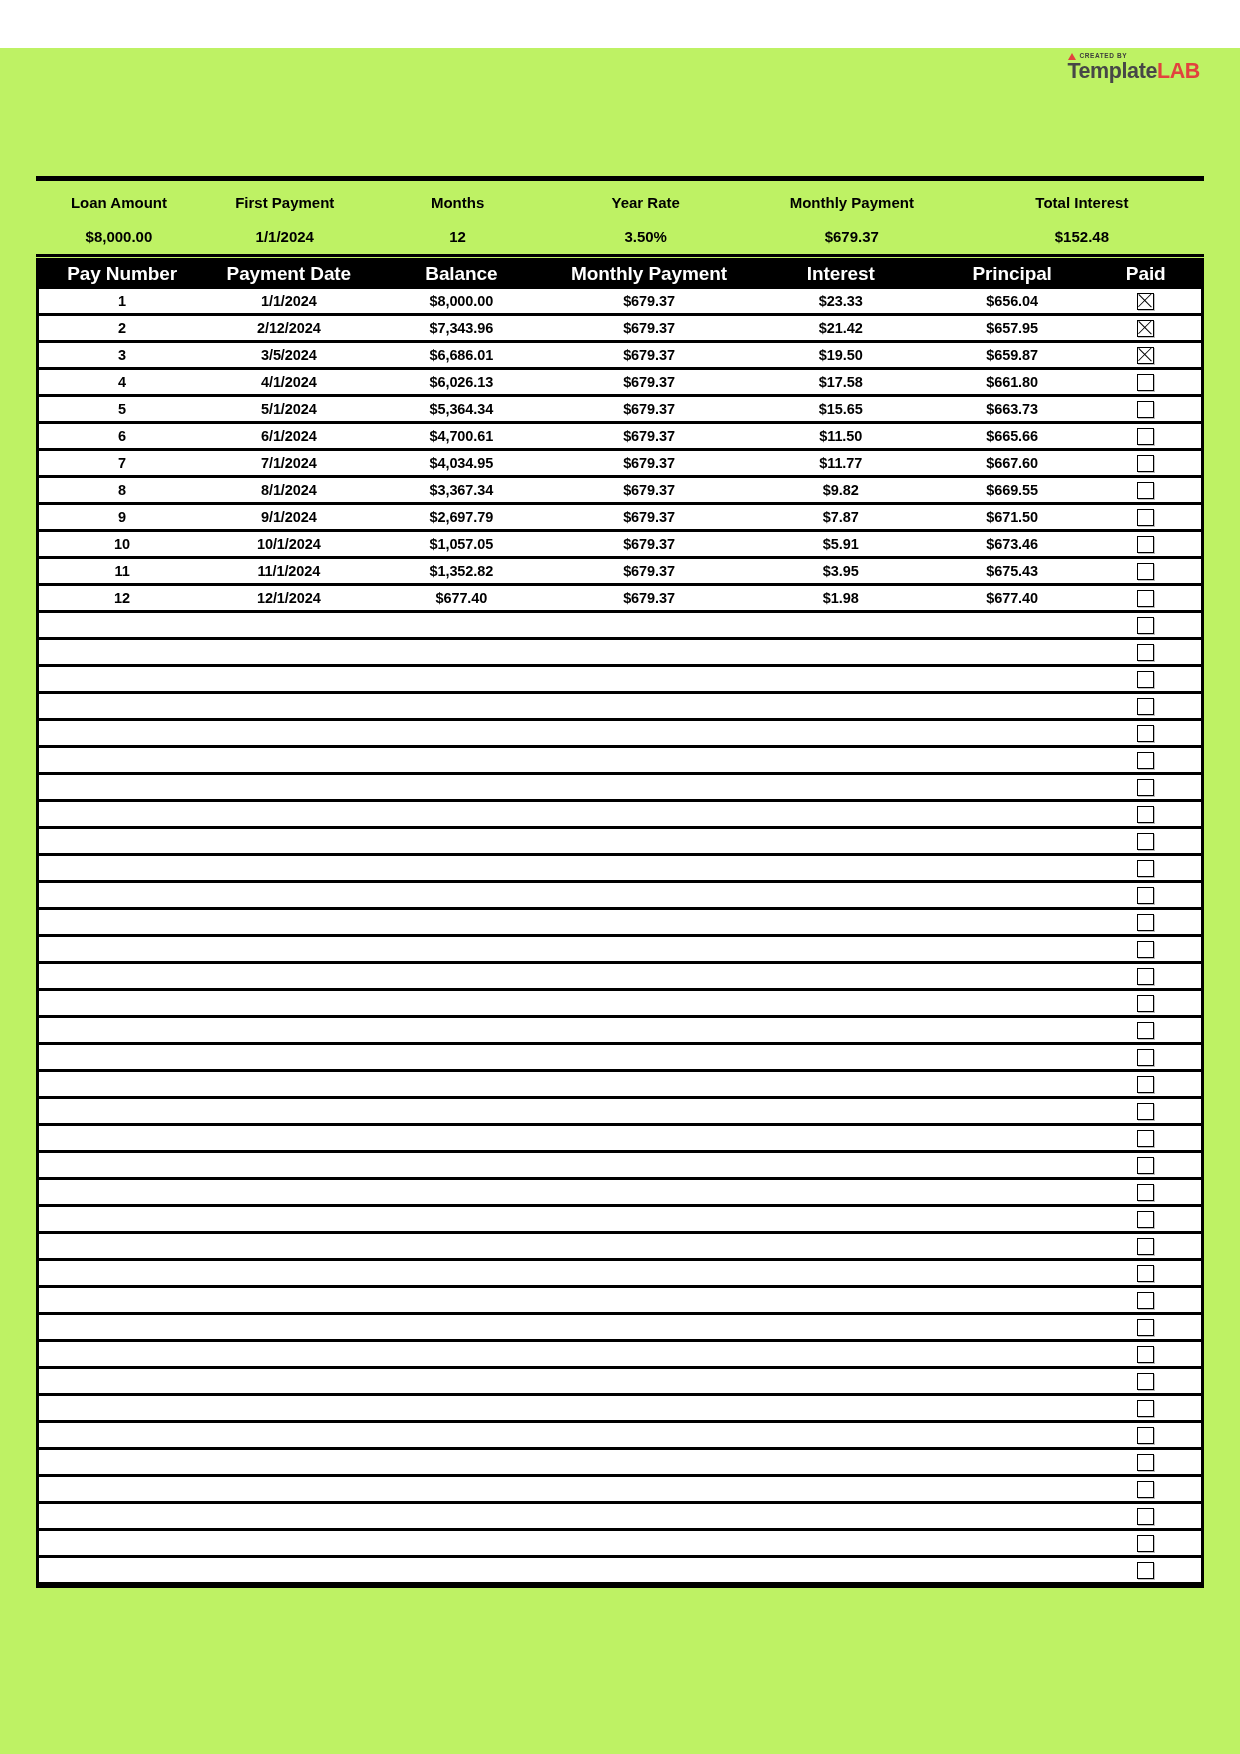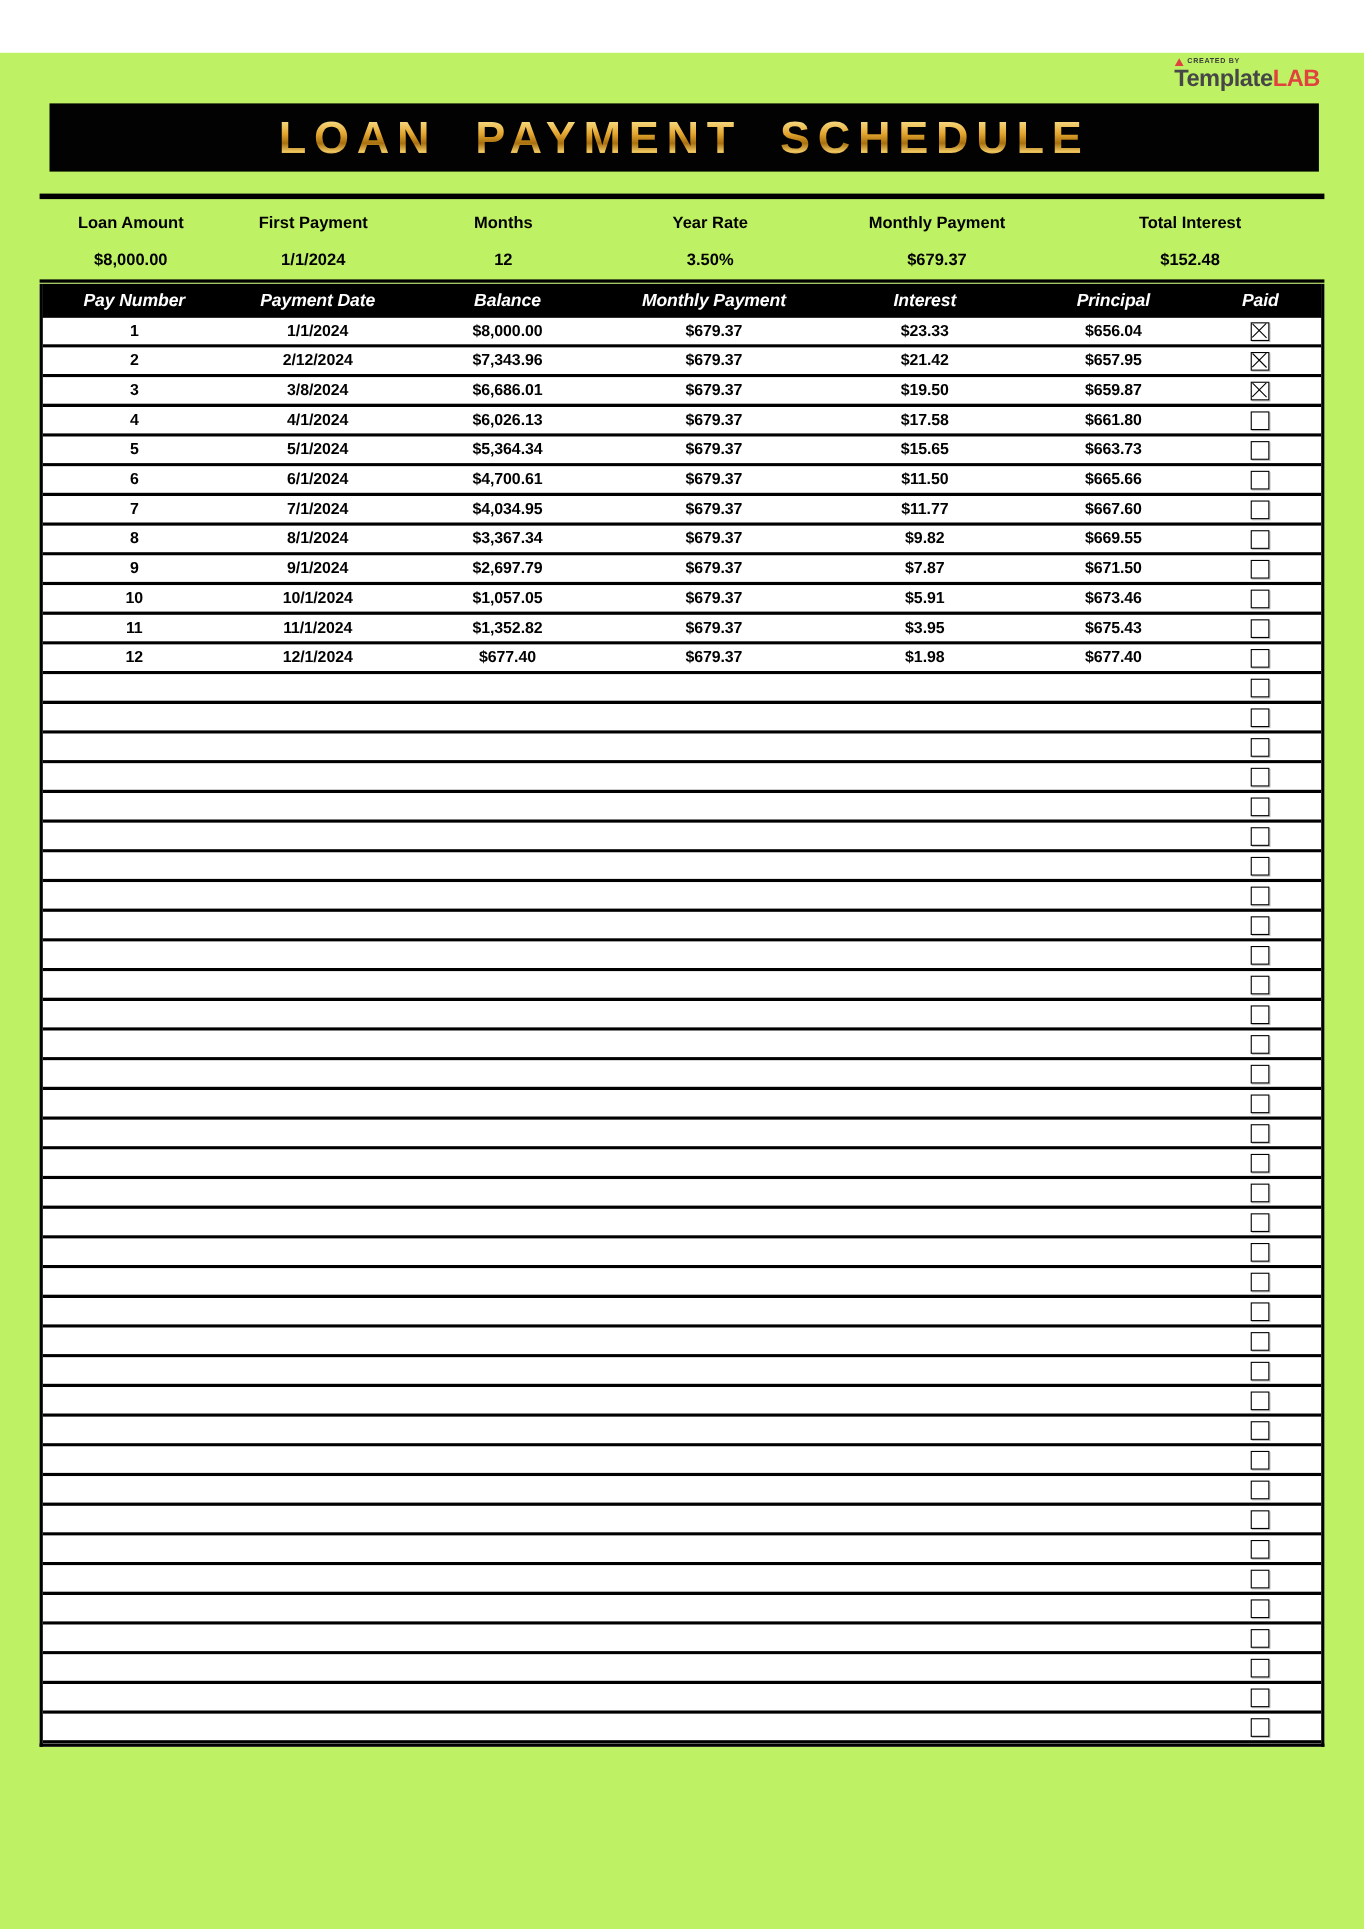--- a/index.html
+++ b/index.html
@@ -25,21 +25,21 @@
   
   .summary { position:absolute; top:128px; left:36px; width:1168px; border-top:5px solid #000; border-bottom:3px solid #000; padding:13px 0 9px; }
   .summary-row { display:flex; width:100%; }
   .summary-row.labels { margin-bottom:17px; }
   .s-cell { text-align:center; font-size:15px; font-weight:700; }
   .sc-1{width:14.2%}.sc-2{width:14.2%}.sc-3{width:15.4%}.sc-4{width:16.8%}.sc-5{width:18.5%}.sc-6{width:20.9%}
 
   
   .table { position:absolute; top:210px; left:36px; width:1168px; border:3px solid #000; border-top:none; background:#fff; }
   .thead { display:flex; align-items:center; height:31px; background:#000; color:#fff; }
-  .thead .cell { font-size:16px; font-weight:700;font-style:italic; }
+  .thead .cell { font-size:19px; font-weight:700; }
   .trow { display:flex; align-items:center; height:27px; border-bottom:3px solid #000; background:#fff; }
   .trow:last-child { border-bottom-width:3px; }
   .cell { text-align:center; font-size:14.5px; font-weight:700; letter-spacing:-0.1px; }
   .c1{width:14.3%}.c2{width:14.4%}.c3{width:15.3%}.c4{width:17%}.c5{width:16%}.c6{width:13.5%}.c7{width:9.5%; display:flex; justify-content:center; align-items:center;}
 
   
   .cb { width:17px; height:17px; border:1.8px solid #000; background:#fff; position:relative; box-shadow:1px 1px 0 rgba(0,0,0,.25); }
   .cb.checked::before, .cb.checked::after { content:""; position:absolute; left:-2px; top:6.2px; width:17.5px; height:1.4px; background:#000; }
   .cb.checked::before { transform:rotate(45deg); }
   .cb.checked::after { transform:rotate(-45deg); }
@@ -56,23 +56,20 @@
   <div class="logo">
     <div class="logo-top">
       <span class="logo-mark"></span>
       <span>CREATED BY</span>
     </div>
     <div class="logo-brand">
       <span class="brand-template">Template</span><span class="brand-lab">LAB</span>
     </div>
   </div>
 
-  <div class="banner">
-    <div class="banner-title">LOAN PAYMENT SCHEDULE</div>
-  </div>
 
   <div class="summary">
     <div class="summary-row labels">
       <div class="s-cell sc-1">Loan Amount</div>
       <div class="s-cell sc-2">First Payment</div>
       <div class="s-cell sc-3">Months</div>
       <div class="s-cell sc-4">Year Rate</div>
       <div class="s-cell sc-5">Monthly Payment</div>
       <div class="s-cell sc-6">Total Interest</div>
     </div>
@@ -116,21 +113,21 @@
     <div class="cell c4">$679.37</div>
     <div class="cell c5">$21.42</div>
     <div class="cell c6">$657.95</div>
     <div class="cell c7">
       <span class="cb checked"></span>
     </div>
   </div>
 
   <div class="trow">
     <div class="cell c1">3</div>
-    <div class="cell c2">3/8/2024</div>
+    <div class="cell c2">3/5/2024</div>
     <div class="cell c3">$6,686.01</div>
     <div class="cell c4">$679.37</div>
     <div class="cell c5">$19.50</div>
     <div class="cell c6">$659.87</div>
     <div class="cell c7">
       <span class="cb checked"></span>
     </div>
   </div>
 
   <div class="trow">

